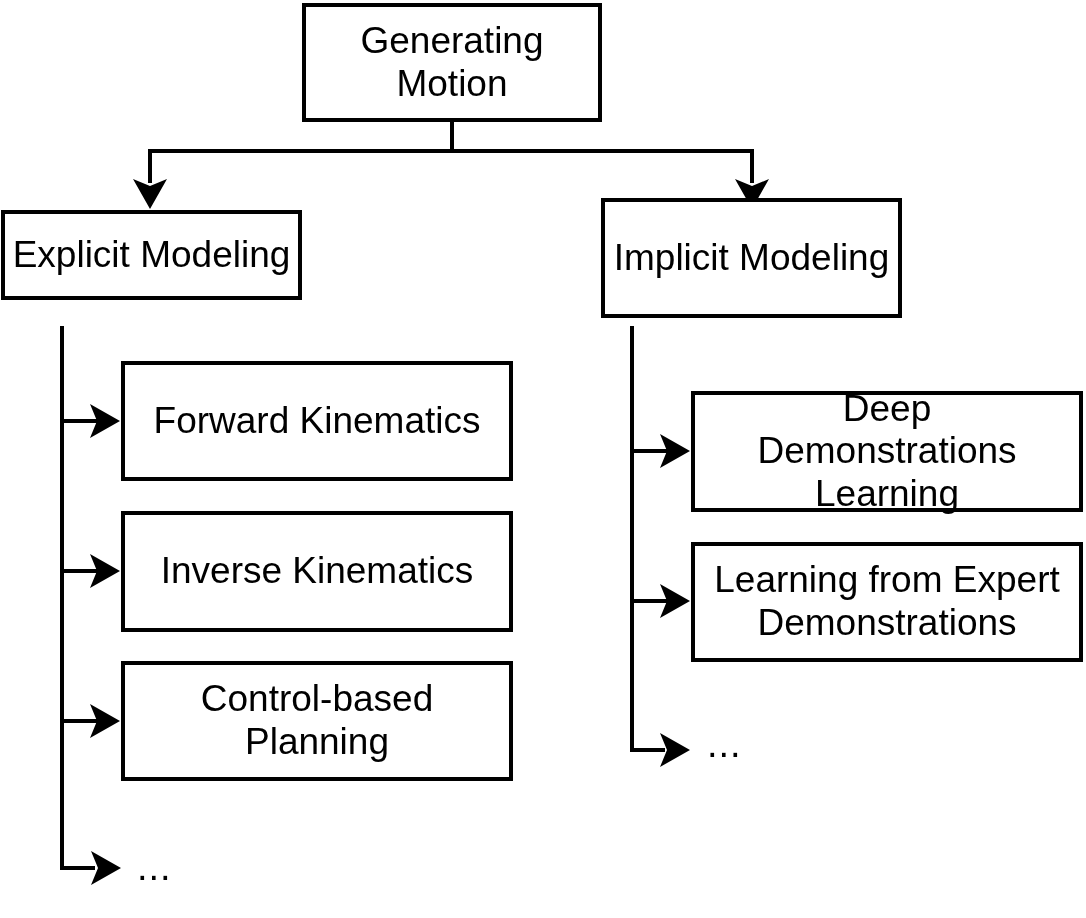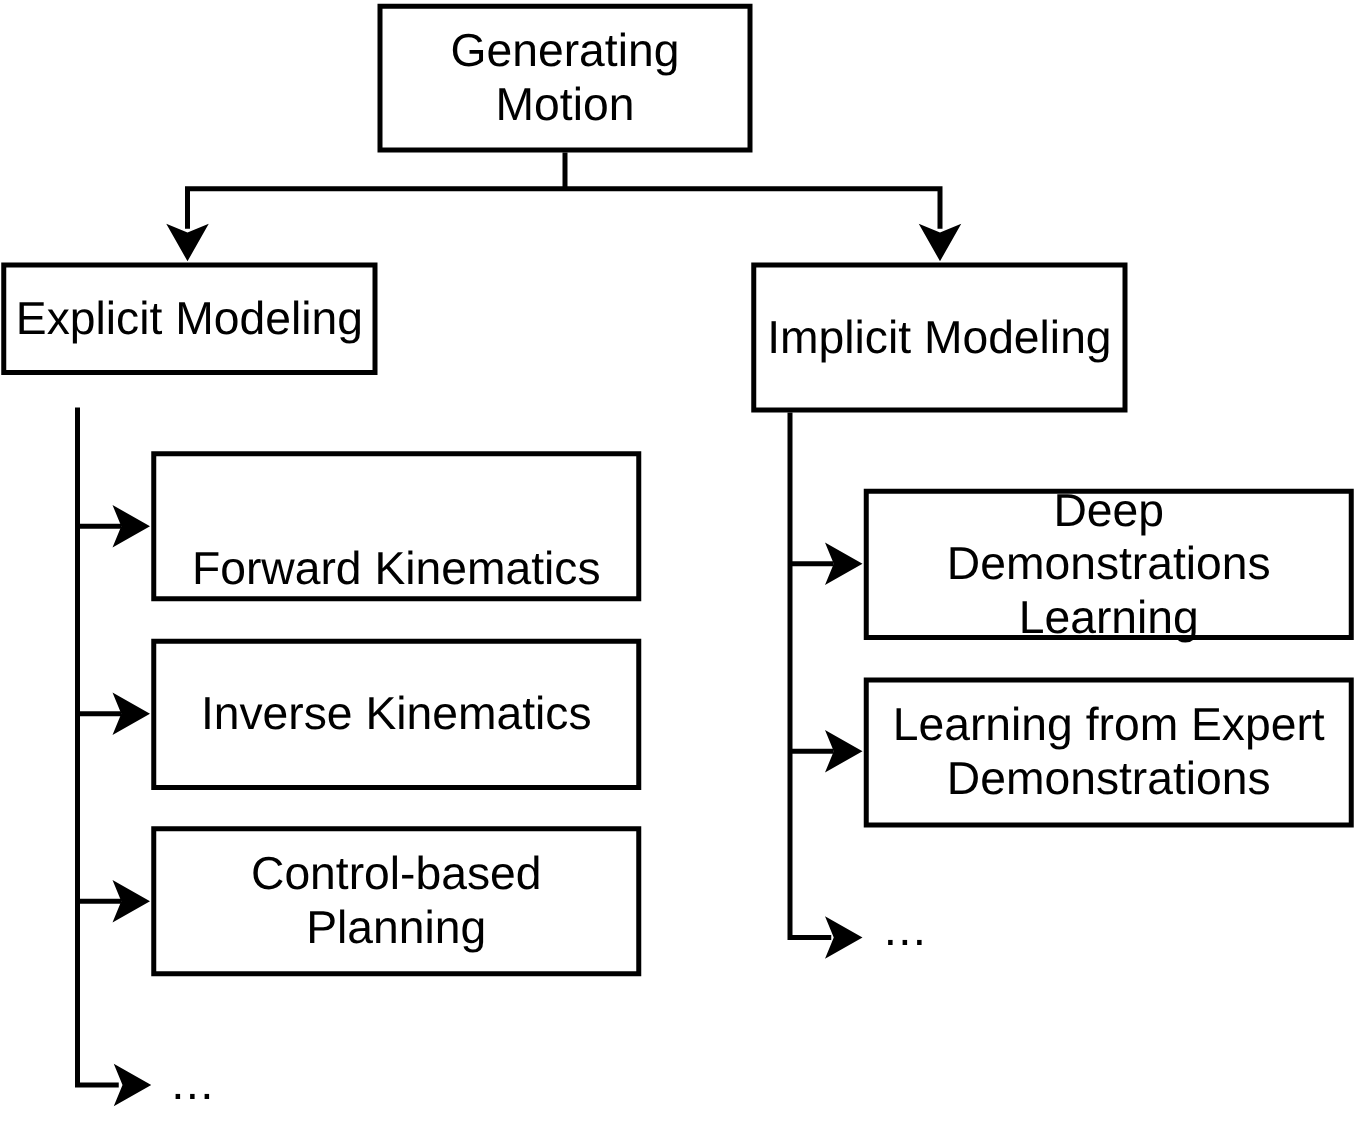--- a/index.html
+++ b/index.html
@@ -24,22 +24,22 @@
     background: #ffffff;
     display: flex;
     align-items: center;
     justify-content: center;
     text-align: center;
     font-size: 37px;
     line-height: 1.15;
   }
   #n-root   { left: 302px; top: 3px;   width: 300px; height: 119px; padding: 10px 42px; }
   #n-explicit { left: 1px;  top: 210px; width: 301px; height: 90px; }
-  #n-implicit { left: 601px; top: 210px; width: 301px; height: 120px; }
-  #n-fk   { left: 121px; top: 361px; width: 392px; height: 120px; align-items: flex-end; }
+  #n-implicit { left: 601px; top: 198px; width: 301px; height: 120px; }
+  #n-fk   { left: 121px; top: 361px; width: 392px; height: 120px; }
   #n-ik   { left: 121px; top: 511px; width: 392px; height: 121px; }
   #n-cp   { left: 121px; top: 661px; width: 392px; height: 120px; padding: 0 18px; }
   #n-drl  { left: 691px; top: 391px; width: 392px; height: 121px; padding: 0 24px; }
   #n-lfed { left: 691px; top: 542px; width: 392px; height: 120px; padding: 13px 14px; }
   .ellipsis {
     position: absolute;
     font-size: 38px;
     letter-spacing: 1px;
     color: #000000;
   }

